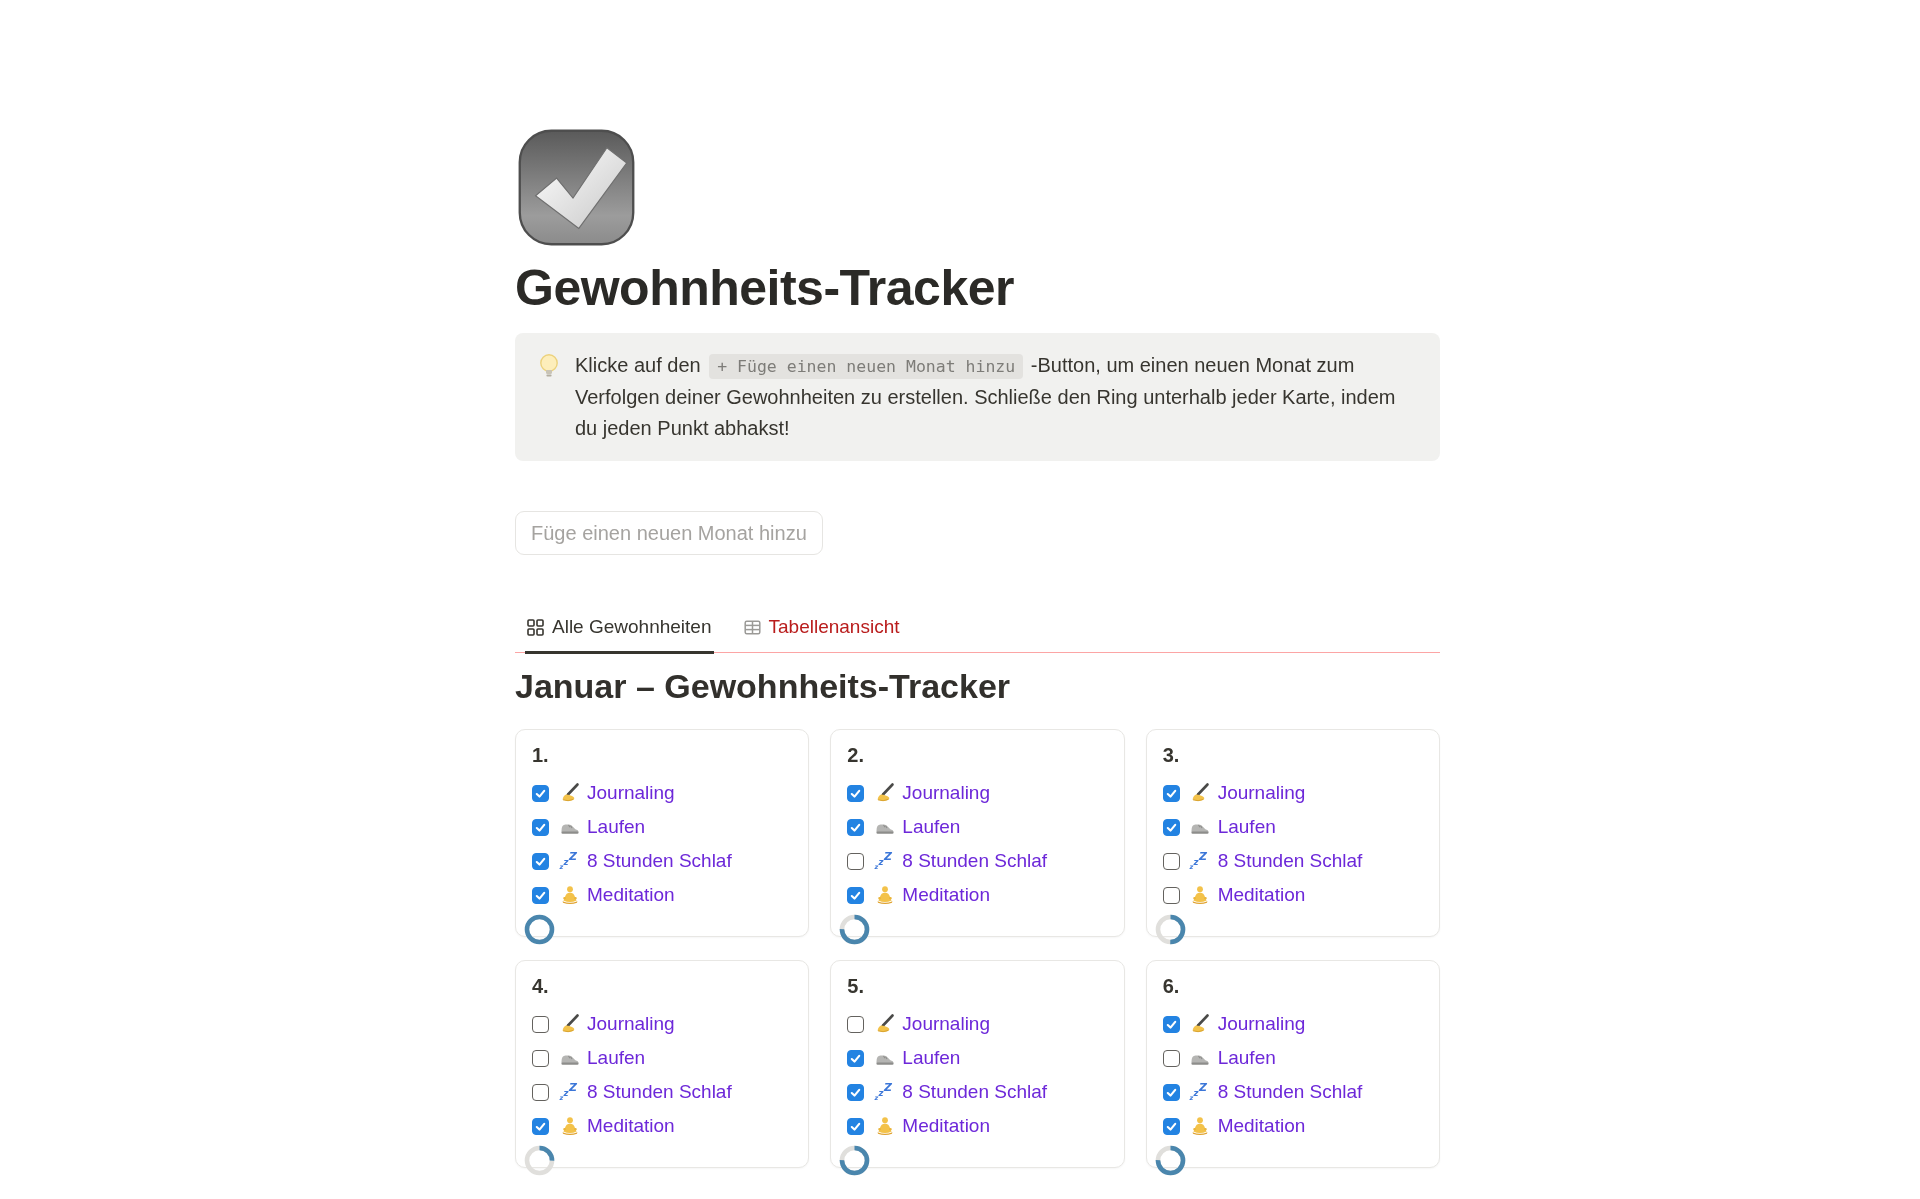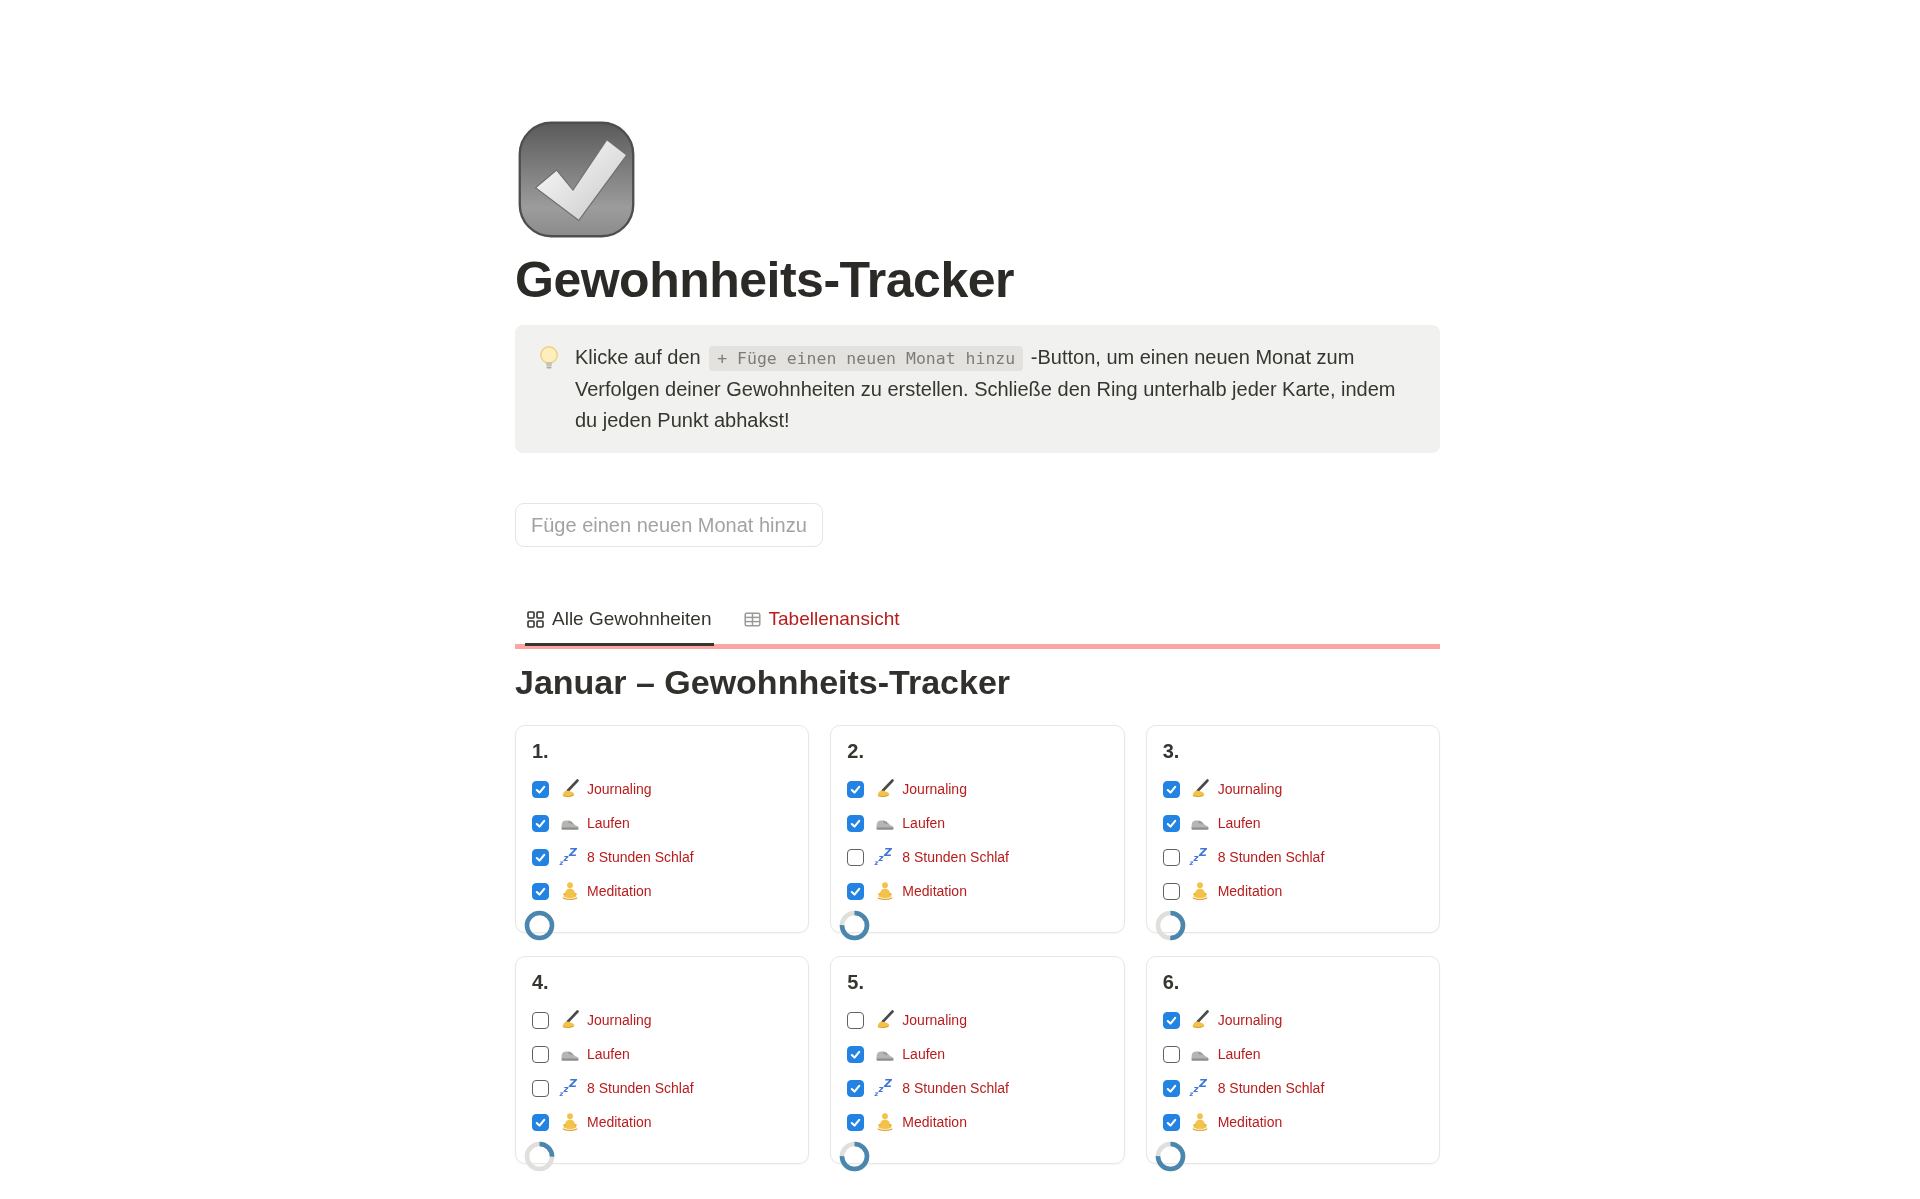--- a/index.html
+++ b/index.html
@@ -1,18 +1,18 @@
 <!DOCTYPE html>
 <html><head>
 <meta charset="utf-8">
 <style>
   * { margin: 0; padding: 0; box-sizing: border-box; }
   html, body { width: 1920px; height: 1199px; overflow: hidden; background: #ffffff;
     font-family: "Liberation Sans", "DejaVu Sans", sans-serif; color: #37352f; }
-  .page { position: absolute; left: 515px; top: 0; width: 925px; }
+  .page { position: absolute; left: 515px; top: 8px; width: 925px; }
 
   
   .page-icon { margin-top: 121px; margin-left: 3px; width: 117px; height: 117px; }
   .page-icon svg { width: 117px; height: 117px; display: block; }
 
   
   .page-title { margin-top: 13px; font-size: 50px; line-height: 58px; font-weight: 700;
     color: #2b2a27; letter-spacing: -0.5px; }
 
   
@@ -26,21 +26,21 @@
     color: #7d7c78; background: #e3e2df; border-radius: 4px; padding: 3px 8px;
     margin: 0 2px 0 3px; }
 
   
   .add-month { margin-top: 50px; display: inline-block; background: #ffffff;
     border: 1px solid #e6e5e2; border-radius: 9px; height: 44px; padding: 4px 15px;
     font-family: inherit; font-size: 20px; color: #a5a3a0; cursor: pointer; }
 
   
   .tabs { margin-top: 57px; display: flex; align-items: flex-end; gap: 28px;
-    border-bottom: 5px solid #fca5a5; padding-left: 10px; }
+    border-bottom: 1px solid #fca5a5; padding-left: 10px; }
   .tab { display: flex; align-items: center; gap: 8px; font-size: 19px;
     padding: 4px 2px 13px 2px; color: #b91c1c; cursor: pointer;
     border-bottom: 3px solid transparent; margin-bottom: -2px; }
   .tab svg { width: 17px; height: 17px; display: block; }
   .tab.active { color: #37352f; font-weight: 500; border-bottom-color: #37352f; }
 
   
   .section-title { margin-top: 15px; font-size: 34px; line-height: 36px;
     font-weight: 700; color: #32302c; }
 
@@ -57,21 +57,21 @@
     margin-right: 9px; display: flex; align-items: center; justify-content: center;
     background: #ffffff; border: 1.6px solid #64625e; cursor: pointer; }
   .checkbox .checkmark { width: 13px; height: 13px; display: none; }
   .checkbox .checkmark polyline { fill: none; stroke: #ffffff; stroke-width: 2.3;
     stroke-linecap: round; stroke-linejoin: round; }
   .checkbox.checked { background: #2383e2; border-color: #2383e2; }
   .checkbox.checked .checkmark { display: block; }
   .habit-icon { width: 23px; margin-right: 6px; display: flex; align-items: center;
     justify-content: center; flex: 0 0 auto; }
   .habit-icon svg { width: 22px; height: 22px; display: block; }
-  .habit-label { font-size: 14px; color: #b91c1c; }
+  .habit-label { font-size: 19px; color: #6d28d9; }
   .ring { width: 33px; height: 33px; display: block; margin: 1px 0 0 -9px; }
   .ring-track { fill: none; stroke: #e0dfdc; stroke-width: 4.6; }
   .ring-progress { fill: none; stroke: #4a86ad; stroke-width: 4.6; }
 
   .zzz-text { font-family: "DejaVu Sans", sans-serif; font-weight: bold;
     font-style: italic; fill: #3b76d8; }
 </style>
 </head>
 <body>
 

